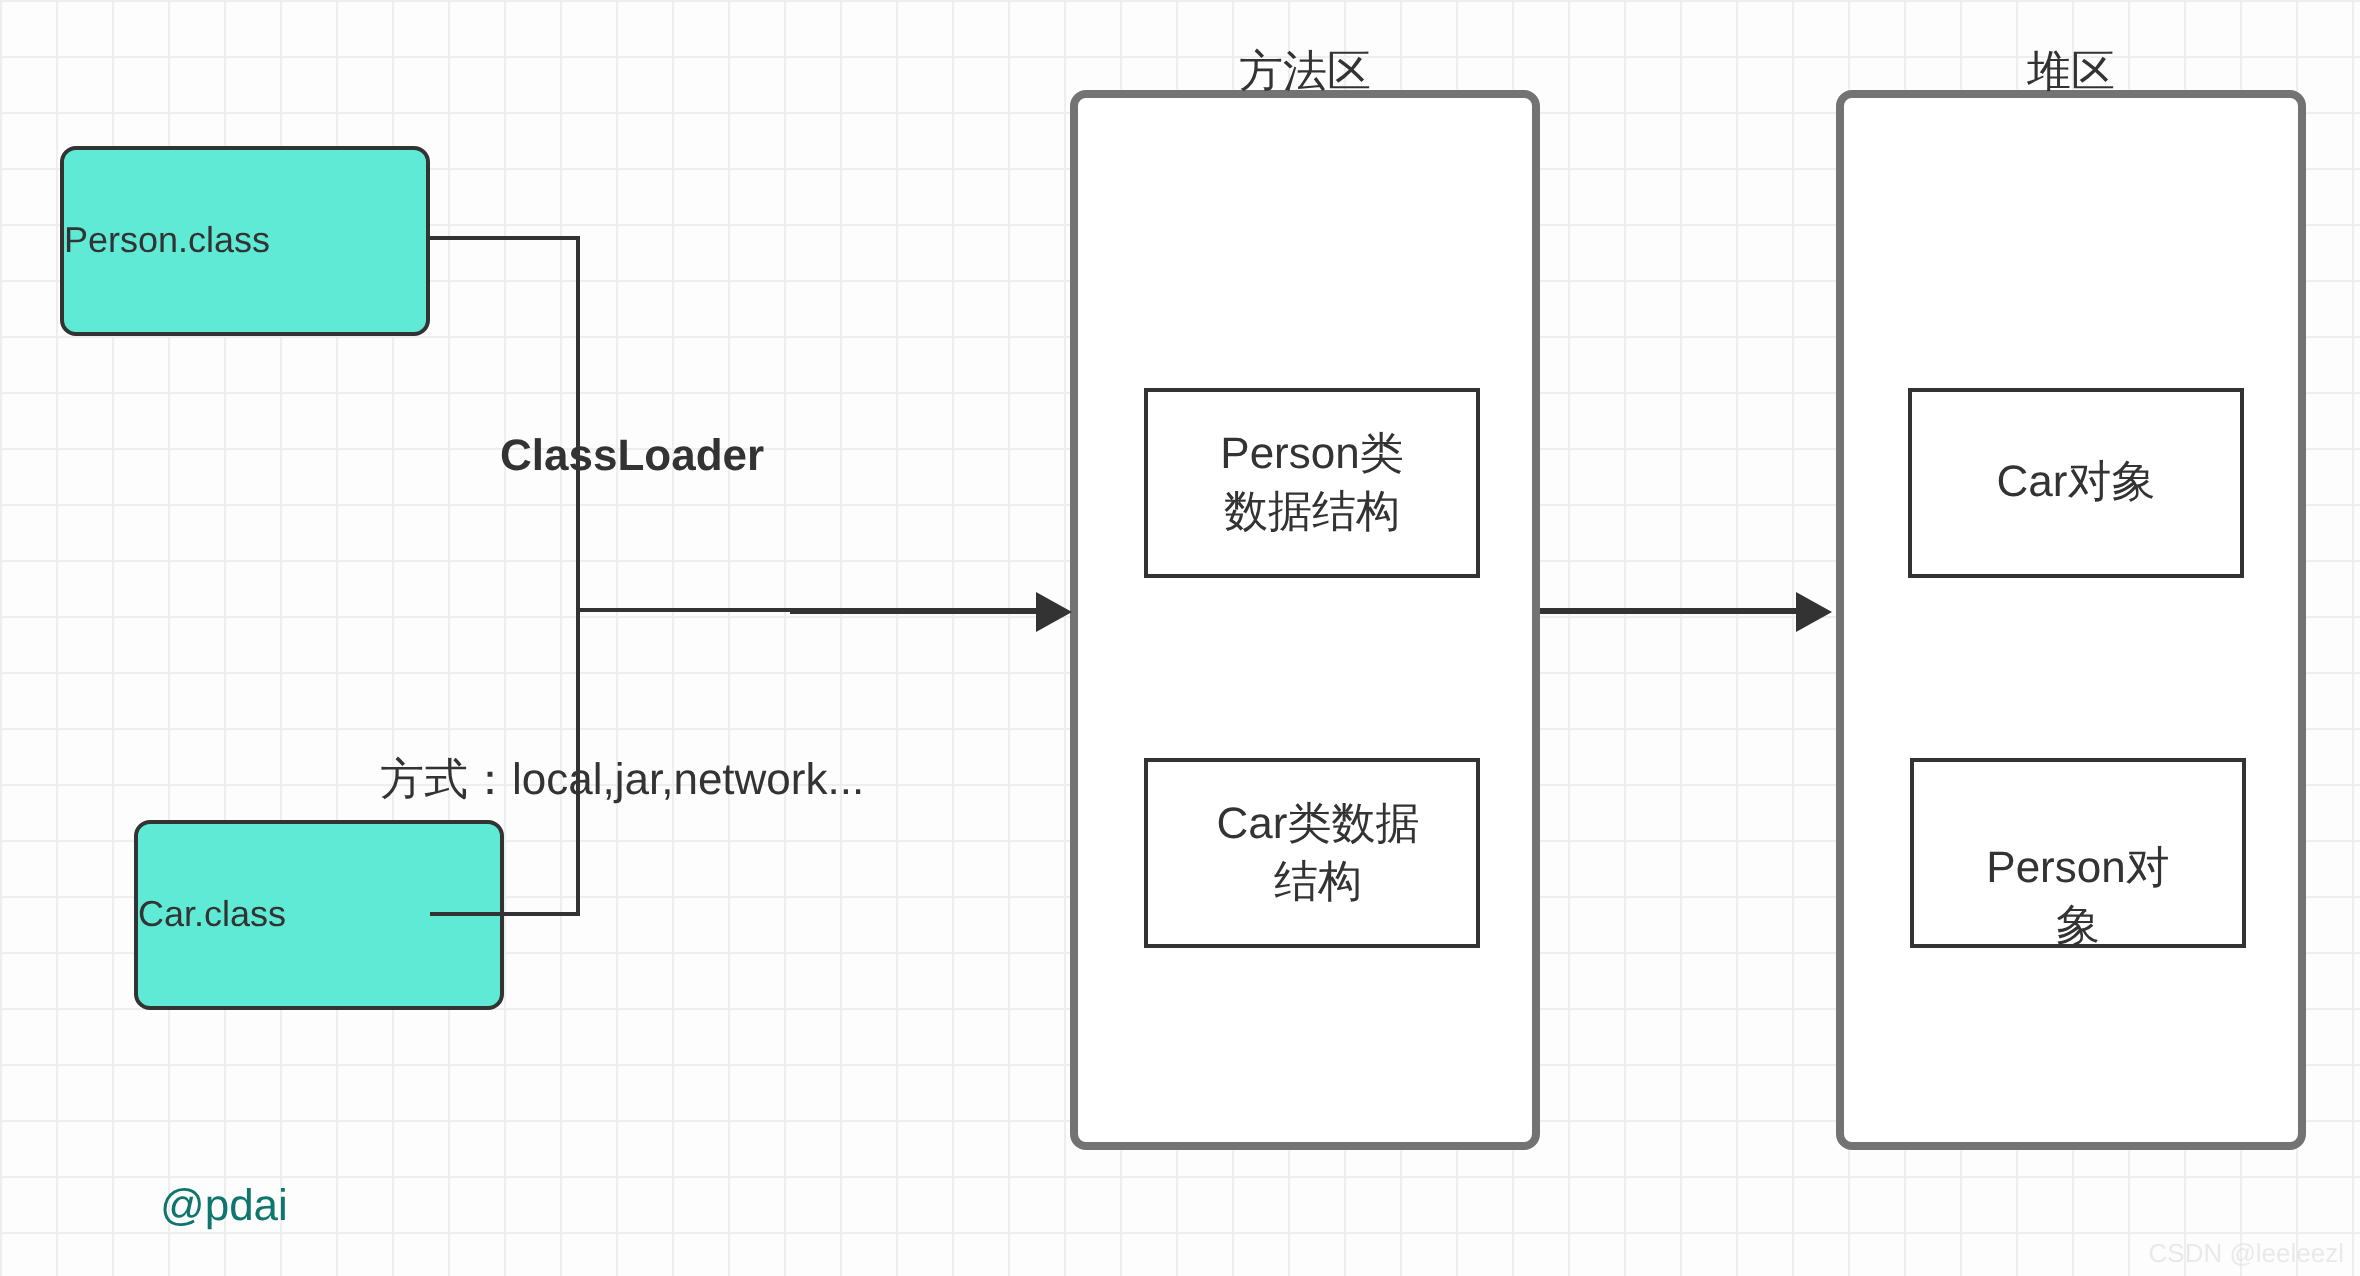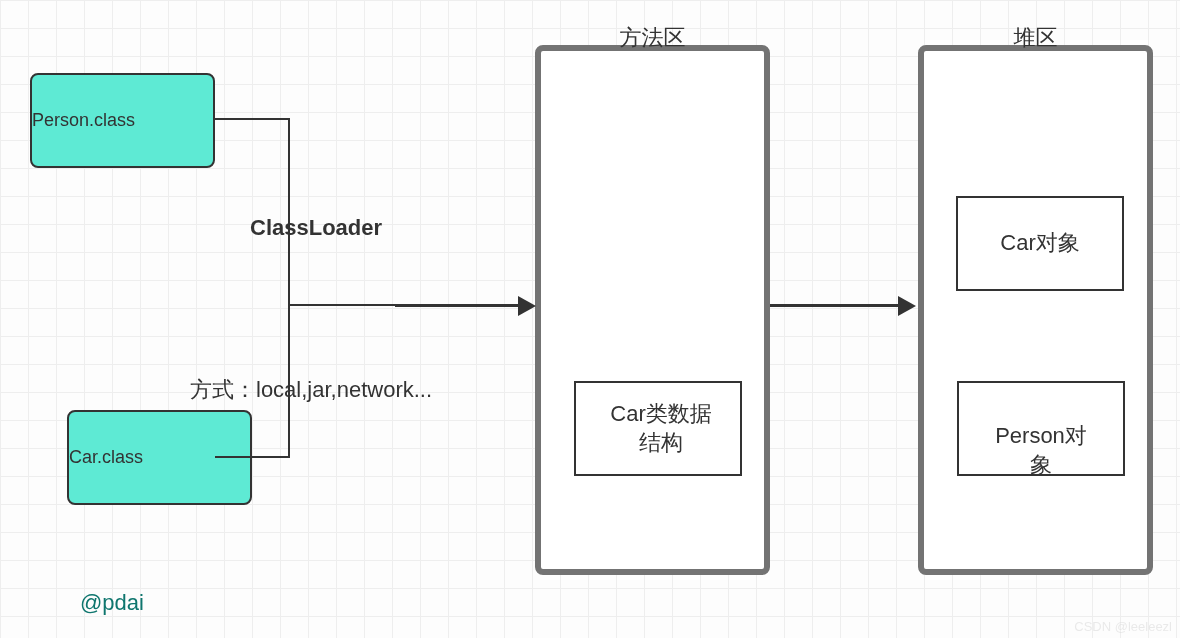--- a/index.html
+++ b/index.html
@@ -25,21 +25,21 @@
       border-radius: 8px;
       background: #5eead4;
       display: flex;
       align-items: center;
       justify-content: flex-start;
       text-align: center;
       font-size: 18px;
     }
     .container-box {
       position: absolute;
-      border: 6px solid #737373;
+      border: 4px solid #737373;
       border-radius: 8px;
       background: #fff;
     }
     .container-title {
       position: absolute;
       top: -28px;
       left: 50%;
       transform: translateX(-50%);
       font-size: 22px;
       white-space: nowrap;
@@ -106,20 +106,24 @@
 <div class="box" style="left:30px; top:410px; width:185px; height:95px;margin-left:37px;">
   <span>Car.class</span>
 </div>
 
 <div class="label bold" style="left:250px; top:215px;">ClassLoader</div>
 
 <div class="label" style="left:190px; top:375px;">方式：local,jar,network...</div>
 
 <div class="container-box" style="left:535px; top:45px; width:235px; height:530px;">
   <div class="container-title">方法区</div>
+  <div class="inner-box" style="left:33px; top:145px; width:168px; height:95px;">
+    <span style="white-space:pre-line;">Person类
+数据结构</span>
+  </div>
   <div class="inner-box" style="left:33px; top:330px; width:168px; height:95px;padding-left:16px;">
     <span style="white-space:pre-line;">Car类数据
 结构</span>
   </div>
 </div>
 
 <div class="container-box" style="left:918px; top:45px; width:235px; height:530px;">
   <div class="container-title">堆区</div>
   <div class="inner-box" style="left:32px; top:145px; width:168px; height:95px;">
     <span>Car对象</span>

